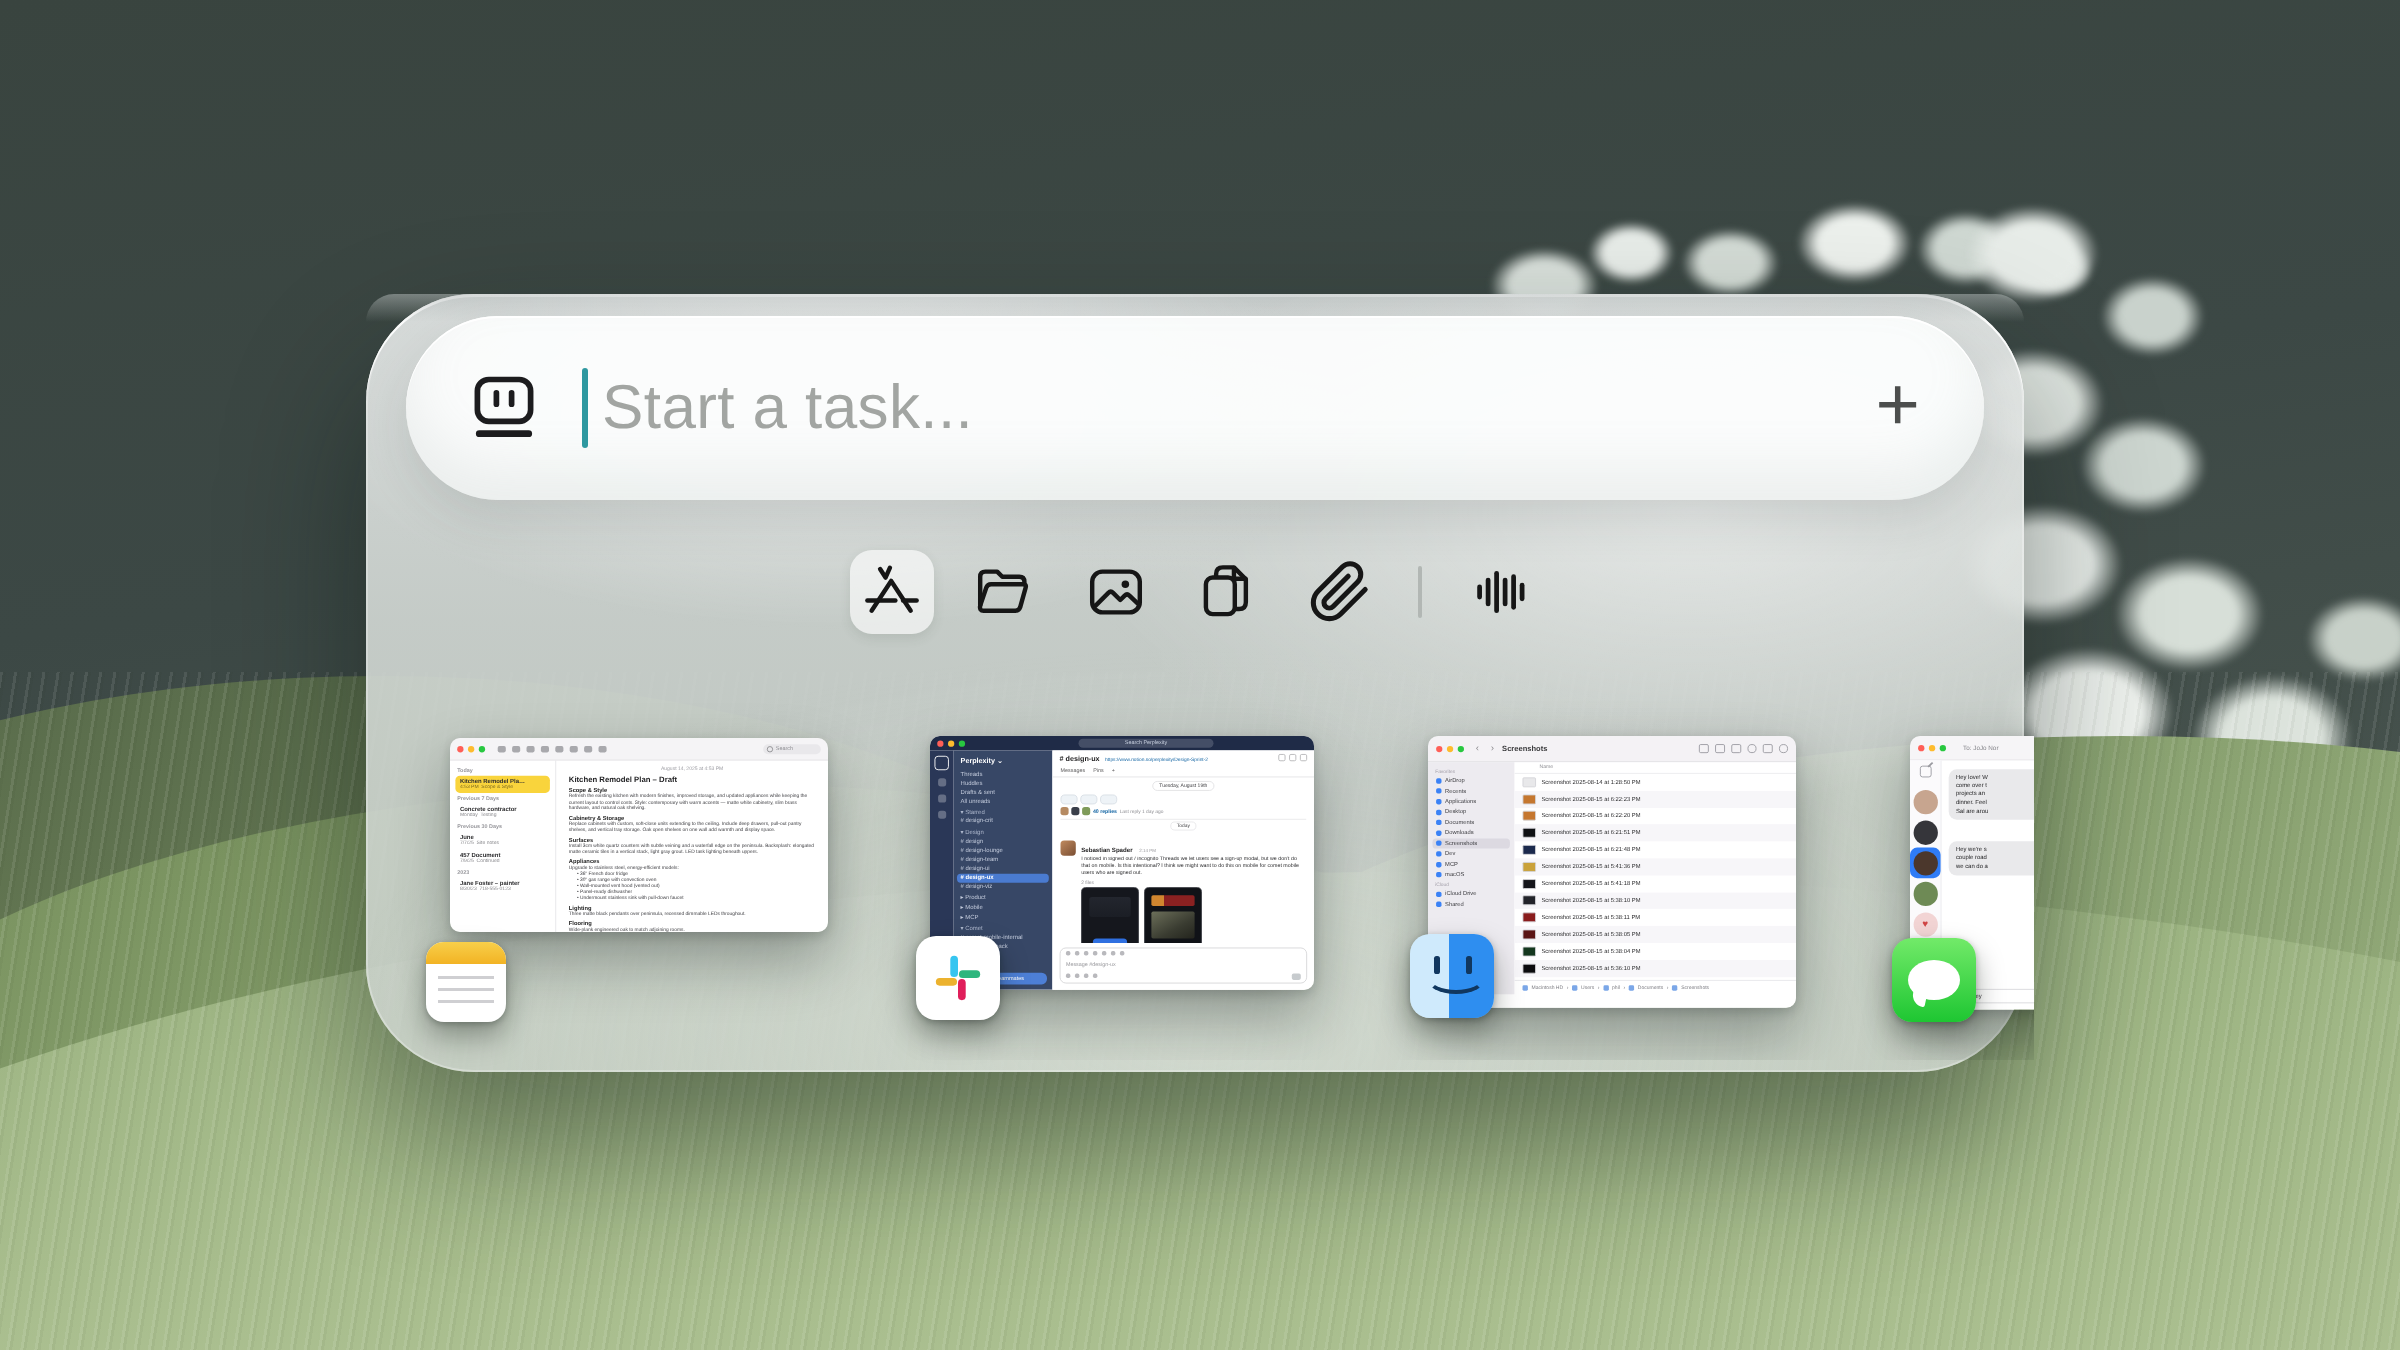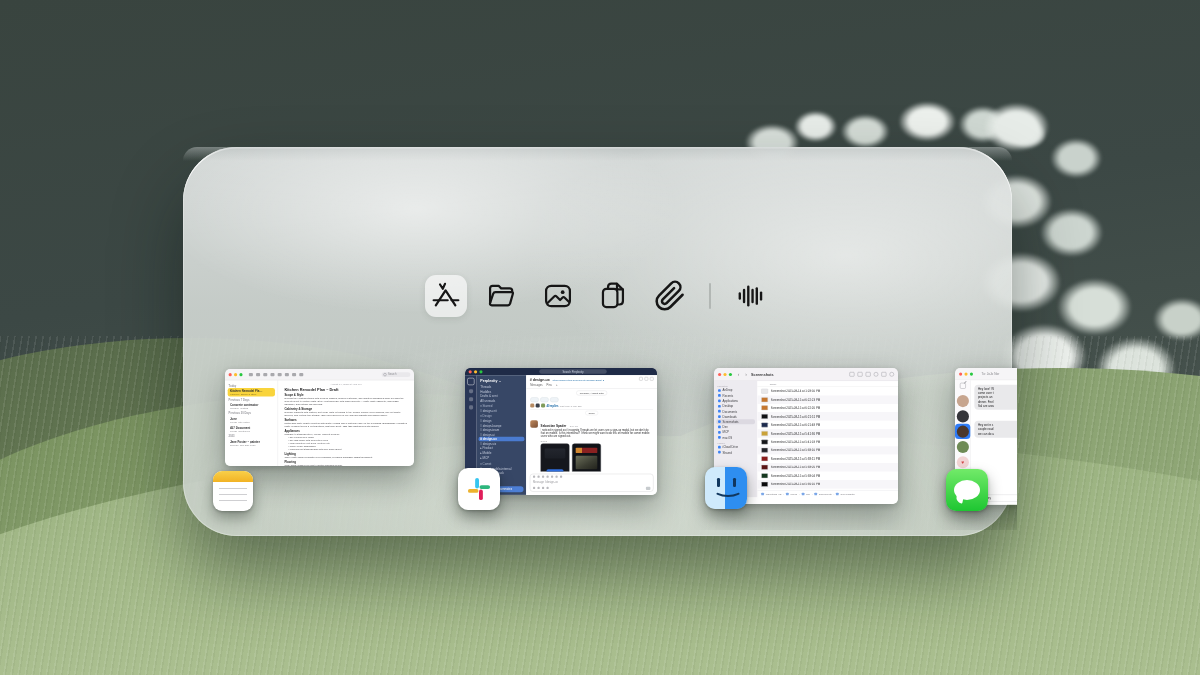--- a/index.html
+++ b/index.html
@@ -245,20 +245,31 @@
   <div class="sky"></div>
   <div class="cloud cloud-top"></div>
   <div class="cloud cloud-right"></div>
   <div class="hill hill-far-left"></div>
   <div class="hill hill-mid-right"></div>
   <div class="hill hill-mid-left"></div>
   <div class="hill hill-front"></div>
   <div class="grass-tex"></div>
 
   <div class="panel">
+    <div class="searchbar">
+      <svg class="logo" width="38" height="38" viewBox="0 0 40 40">
+        <rect x="6" y="5" width="28" height="22" rx="6" fill="none" stroke="#1c1c1e" stroke-width="3"></rect>
+        <line x1="16" y1="12" x2="16" y2="18" stroke="#1c1c1e" stroke-width="3" stroke-linecap="round"></line>
+        <line x1="24" y1="12" x2="24" y2="18" stroke="#1c1c1e" stroke-width="3" stroke-linecap="round"></line>
+        <line x1="7" y1="33.5" x2="33" y2="33.5" stroke="#1c1c1e" stroke-width="3.6" stroke-linecap="round"></line>
+      </svg>
+      <div class="cursor"></div>
+      <span class="placeholder">Start a task...</span>
+      <div class="plusbtn">+</div>
+    </div>
 
     <div class="iconrow">
       <div class="iconbtn sel">
         <svg width="34" height="34" viewBox="0 0 40 40">
             <g class="icn">
           <path d="M13 6.5 l3.2 5 2.6-5.8"></path>
           <path d="M8 31 L19.5 13.5 L31 31"></path>
           <path d="M5.5 25 h16.5"></path>
           <path d="M26.5 25 h8"></path>
         </g>

